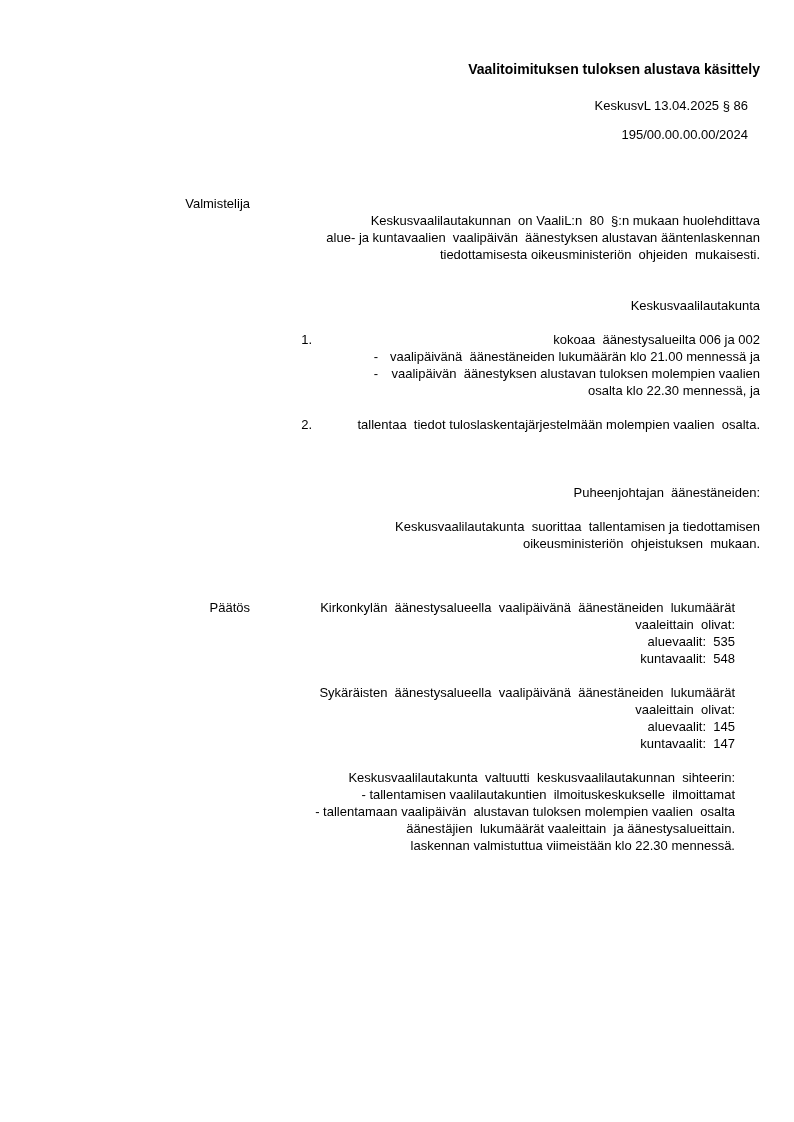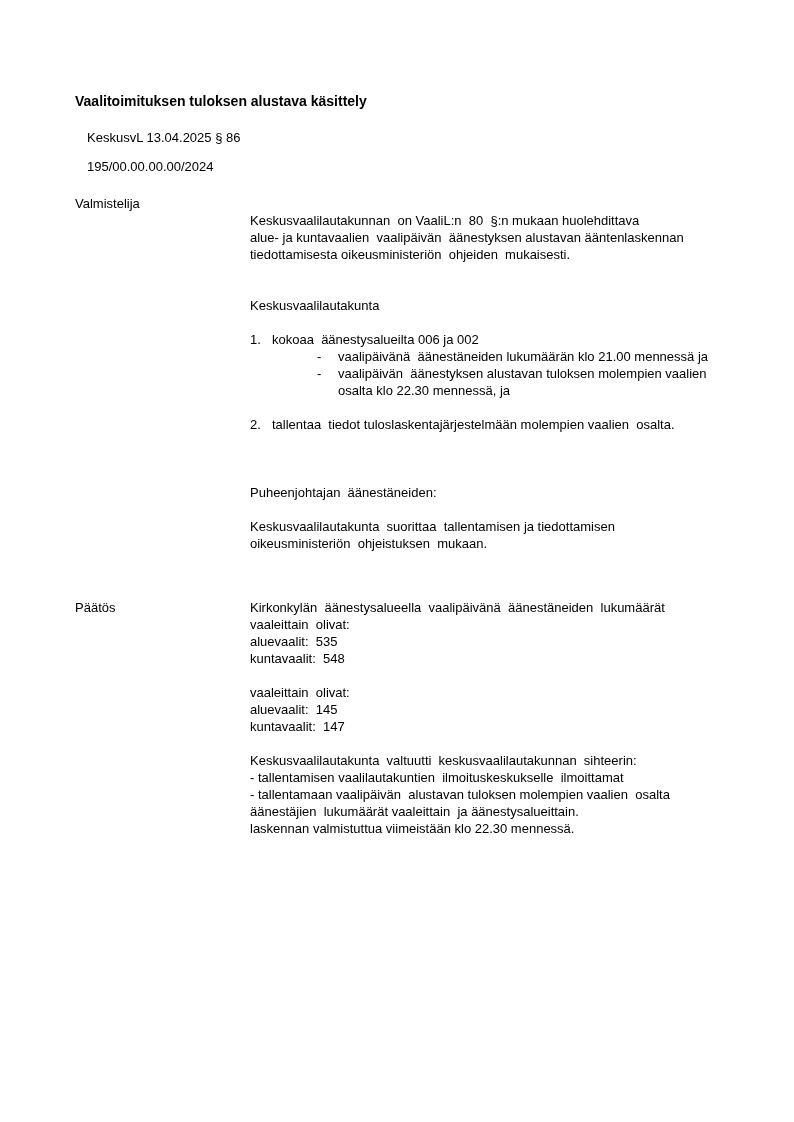--- a/index.html
+++ b/index.html
@@ -4,31 +4,31 @@
 <style>
   html, body { margin: 0; padding: 0; background: #ffffff; }
   body {
     width: 794px;
     min-height: 1122px;
     color: #000000;
     font-family: "Liberation Sans", sans-serif;
     font-size: 13px;
     line-height: 17px;
   }
-  .doc { padding: 93px 34px 0 75px; }
+  .doc { padding: 61px 34px 0 75px; text-align: right; }
   .title {
     font-size: 14px;
     font-weight: bold;
     line-height: 17px;
     margin: 0 0 19px 0;
     white-space: pre;
   }
   .ref-line { margin: 12px; white-space: pre; }
   .row { display: flex; align-items: flex-start; }
-  .row-valmistelija { margin-top: 20px; }
+  .row-valmistelija { margin-top: 52px; gap: 40px; }
   .row-paatos { margin-top: 47px; }
   .label-col { width: 175px; flex: none; white-space: pre; }
   .content-col { flex: 1; max-width: 485px; }
   .line { white-space: pre; }
   .duty-paragraph { margin-top: 17px; }
   .committee-name { margin-top: 34px; }
   .task { display: flex; margin-top: 17px; }
   .task-number { width: 22px; flex: none; white-space: pre; }
   .task-body { flex: 1; }
   .bullet { display: flex; padding-left: 45px; }
@@ -103,20 +103,21 @@
     <div class="content-col">
 
       <div>
         <div class="line">Kirkonkylän  äänestysalueella  vaalipäivänä  äänestäneiden  lukumäärät</div>
         <div class="line">vaaleittain  olivat:</div>
         <div class="line">aluevaalit:  535</div>
         <div class="line">kuntavaalit:  548</div>
       </div>
 
       <div class="paragraph-gap">
+        <div class="line">Sykäräisten  äänestysalueella  vaalipäivänä  äänestäneiden  lukumäärät</div>
         <div class="line">vaaleittain  olivat:</div>
         <div class="line">aluevaalit:  145</div>
         <div class="line">kuntavaalit:  147</div>
       </div>
 
       <div class="paragraph-gap">
         <div class="line">Keskusvaalilautakunta  valtuutti  keskusvaalilautakunnan  sihteerin:</div>
         <div class="line">- tallentamisen vaalilautakuntien  ilmoituskeskukselle  ilmoittamat</div>
         <div class="line">- tallentamaan vaalipäivän  alustavan tuloksen molempien vaalien  osalta</div>
         <div class="line">äänestäjien  lukumäärät vaaleittain  ja äänestysalueittain.</div>

